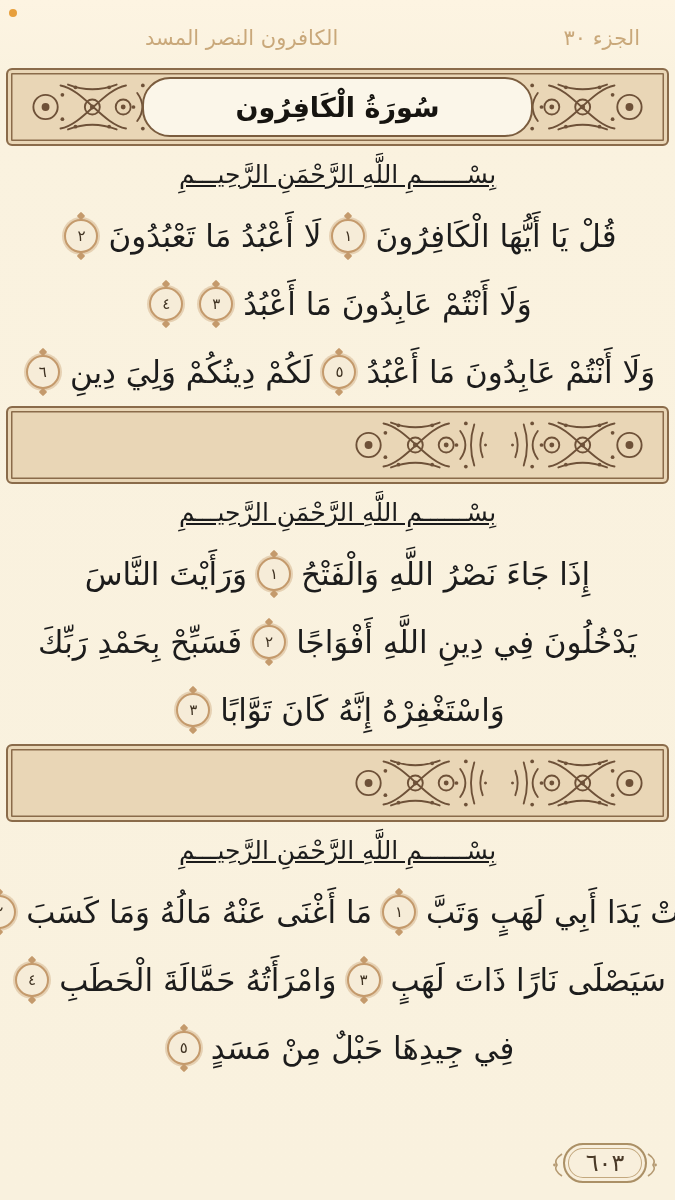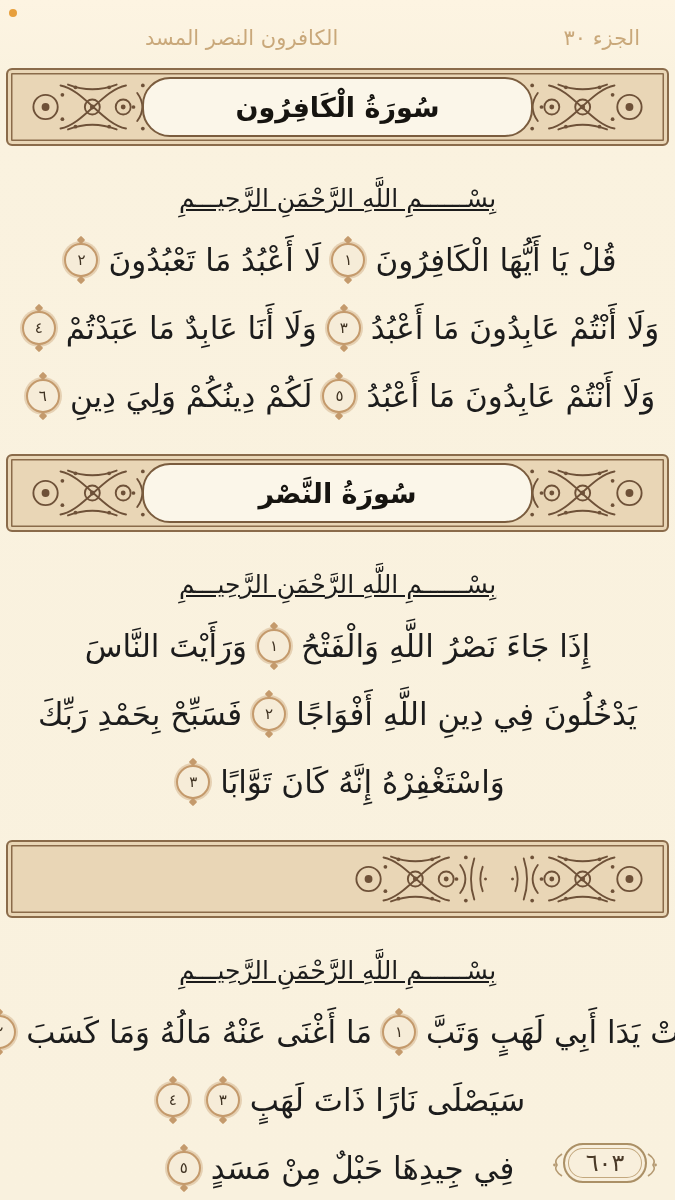--- a/index.html
+++ b/index.html
@@ -14,21 +14,21 @@
     position:relative;width:675px;height:1200px;overflow:hidden;
     background:linear-gradient(180deg,#fdf4e2 0%,#faf2df 6%,#f9f1de 100%);
     font-family:"DejaVu Sans",sans-serif;direction:rtl;
   }
   .dot{position:absolute;left:9px;top:9px;width:8px;height:8px;border-radius:50%;background:var(--dot);}
   .header{position:absolute;top:0;left:0;right:0;height:62px;}
   .juz{position:absolute;right:35px;top:26px;font-size:21px;color:var(--header-text);}
   .names{position:absolute;left:145px;top:26px;font-size:21px;color:var(--header-text);direction:rtl;}
   .content{position:absolute;top:62px;left:0;right:0;}
   .banner{
-    height:78px;margin:24px 6px;box-sizing:border-box;display:flex;align-items:center;
+    height:78px;margin:0 6px;box-sizing:border-box;display:flex;align-items:center;
     background:var(--banner-bg);border:2px solid var(--banner-border);border-radius:6px;
     box-shadow:inset 0 0 0 3px var(--banner-bg), inset 0 0 0 4.5px var(--banner-border);
     padding:8px 10px;
   }
   .content > .banner:first-child{margin-top:6px;}
   .orn{width:158px;height:58px;flex:0 0 auto;}
   .orn.mirror{transform:scaleX(-1);}
   .pill{
     flex:1 1 auto;height:56px;margin:0 -34px;z-index:1;position:relative;
     background:var(--pill-bg);border:2px solid var(--pill-border);border-radius:28px;
@@ -144,21 +144,20 @@
       <div class="bismillah">بِسْــــــمِ اللَّهِ الرَّحْمَنِ الرَّحِيـــمِ</div>
       <div class="vline">
         <span class="vtext">قُلْ يَا أَيُّهَا الْكَافِرُونَ</span>
         <span class="marker">١</span>
         <span class="vtext">لَا أَعْبُدُ مَا تَعْبُدُونَ</span>
         <span class="marker">٢</span>
       </div>
       <div class="vline">
         <span class="vtext">وَلَا أَنْتُمْ عَابِدُونَ مَا أَعْبُدُ</span>
         <span class="marker">٣</span>
-        <span class="vtext">وَلَا أَنَا عَابِدٌ مَا عَبَدْتُمْ</span>
         <span class="marker">٤</span>
       </div>
       <div class="vline">
         <span class="vtext">وَلَا أَنْتُمْ عَابِدُونَ مَا أَعْبُدُ</span>
         <span class="marker">٥</span>
         <span class="vtext">لَكُمْ دِينُكُمْ وَلِيَ دِينِ</span>
         <span class="marker">٦</span>
       </div>
       <div class="banner">
         <svg class="orn mirror" viewBox="0 0 150 62">
@@ -183,23 +182,20 @@
       <circle cx="52" cy="10" r="2"></circle>
             <circle cx="52" cy="52" r="2"></circle>
       <circle cx="88" cy="10" r="2"></circle>
             <circle cx="88" cy="52" r="2"></circle>
       <circle cx="114" cy="31" r="2"></circle>
             <circle cx="124" cy="8" r="2"></circle>
             <circle cx="124" cy="54" r="2"></circle>
       <circle cx="145" cy="31" r="1.6"></circle>
     </g>
   </svg>
-        <div class="pill">
-         <span class="title">سُورَةُ النَّصْر</span>
-       </div>
         <svg class="orn " viewBox="0 0 150 62">
     <g stroke="var(--orn-stroke,#6e5138)" stroke-width="2" fill="none" stroke-linecap="round">
       <circle cx="20" cy="31" r="13"></circle>
       <circle cx="70" cy="31" r="8"></circle>
       <circle cx="103" cy="31" r="8"></circle>
       <path d="M36,8 C60,12 82,50 106,54"></path>
       <path d="M106,8 C82,12 60,50 36,54"></path>
       <path d="M44,7 Q70,17 96,7"></path>
       <path d="M44,55 Q70,45 96,55"></path>
       <path d="M118,16 Q129,31 118,46"></path>
@@ -301,20 +297,21 @@
       <div class="bismillah">بِسْــــــمِ اللَّهِ الرَّحْمَنِ الرَّحِيـــمِ</div>
       <div class="vline">
         <span class="vtext">تَبَّتْ يَدَا أَبِي لَهَبٍ وَتَبَّ</span>
         <span class="marker">١</span>
         <span class="vtext">مَا أَغْنَى عَنْهُ مَالُهُ وَمَا كَسَبَ</span>
         <span class="marker">٢</span>
       </div>
       <div class="vline">
         <span class="vtext">سَيَصْلَى نَارًا ذَاتَ لَهَبٍ</span>
         <span class="marker">٣</span>
+        <span class="vtext">وَامْرَأَتُهُ حَمَّالَةَ الْحَطَبِ</span>
         <span class="marker">٤</span>
       </div>
       <div class="vline">
         <span class="vtext">فِي جِيدِهَا حَبْلٌ مِنْ مَسَدٍ</span>
         <span class="marker">٥</span>
       </div>
     </div>
 
   <div class="pagenum">
     <svg class="fl l" width="13" height="26" viewBox="0 0 13 26">

